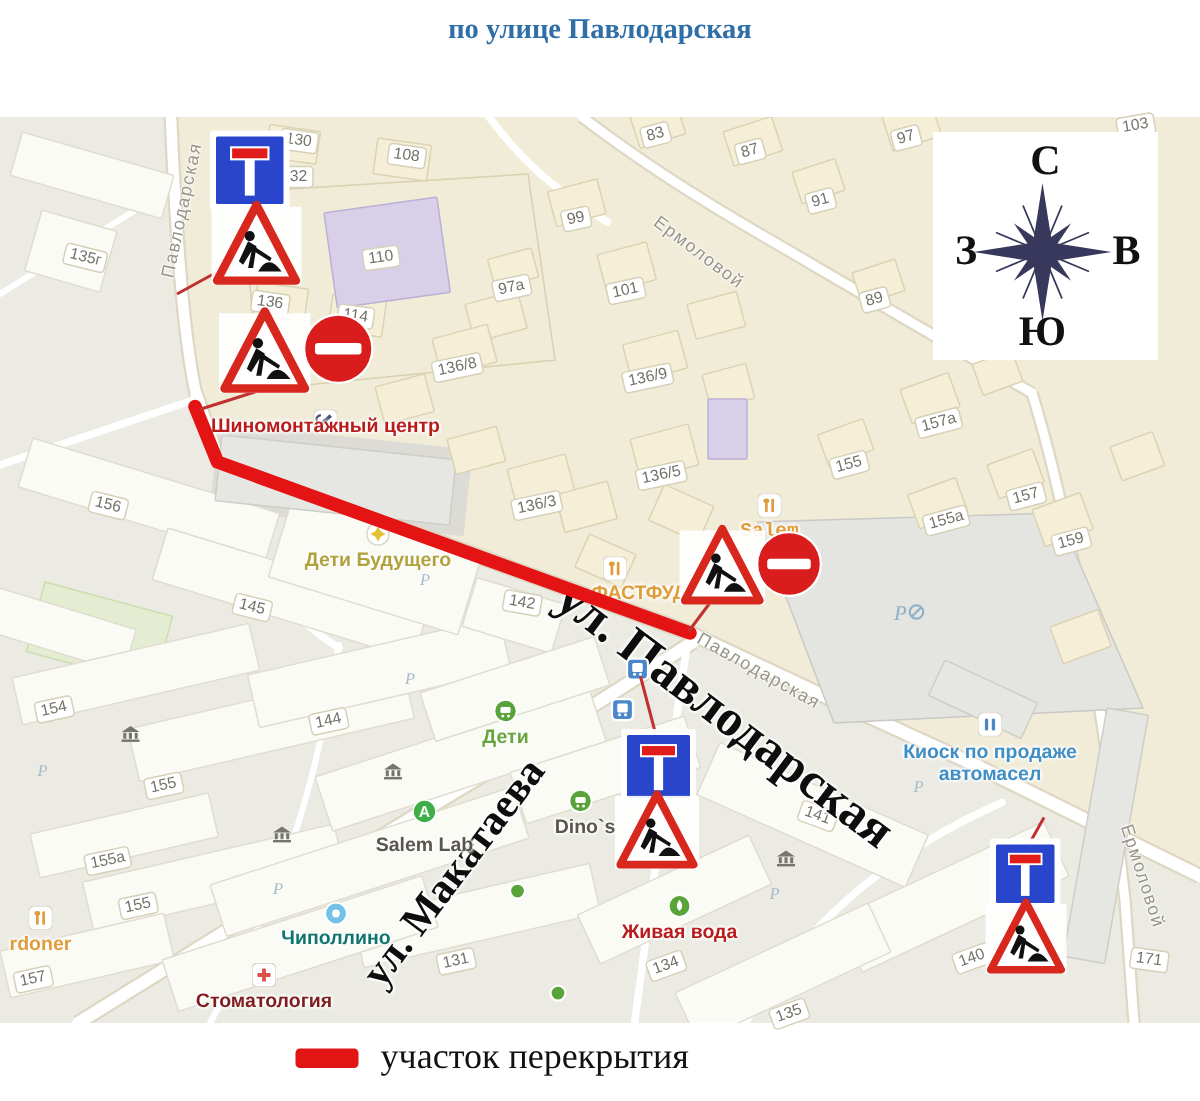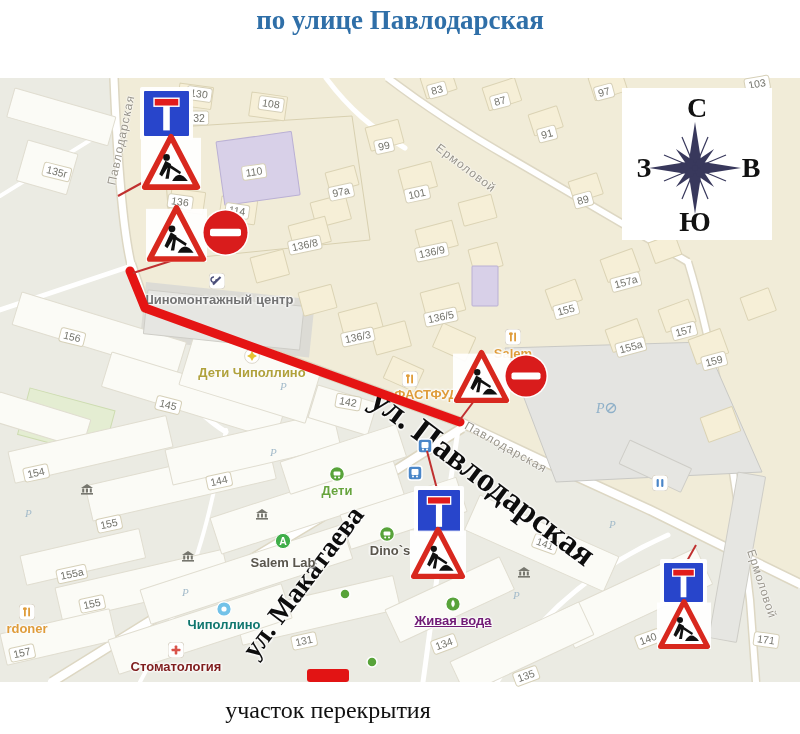--- a/index.html
+++ b/index.html
@@ -2,21 +2,21 @@
 <html><head>
 <meta charset="utf-8">
 <style>
   html,body{margin:0;padding:0;background:#ffffff;}
   #stage{position:relative;width:800px;height:734px;background:#ffffff;overflow:hidden;
          font-family:"Liberation Sans",sans-serif;}
   
   #title{position:absolute;top:4px;left:0;width:800px;text-align:center;
          font-family:"Liberation Serif",serif;font-weight:bold;color:#2f6fa8;}
   #title .t1{font-size:27px;line-height:33px;}
-  #title .t2{font-size:27px;line-height:32px;}
+  #title .t2{font-size:19px;line-height:32px;}
   
   #base-svg{position:absolute;left:0;top:78px;}
   #labels{position:absolute;left:0;top:0;width:800px;height:734px;pointer-events:none;}
   #overlay{position:absolute;left:0;top:78px;pointer-events:none;}
   .a{fill:#fbfbf6;stroke:#e0ddd0;}
   .h{fill:#f6efd7;stroke:#dbd3b4;}
   .g{fill:#e6e6e2;stroke:#cecdc7;}
   .p{fill:#d8d0e8;stroke:#bab0d4;}
   
   .bl{position:absolute;background:#ffffff;border:1px solid #d6d0b8;border-radius:3px;
@@ -29,22 +29,22 @@
       text-shadow:0 0 3px #fff,0 0 3px #fff,0 0 3px #fff,0 1px 2px rgba(255,255,255,.8);}
   
   .poi-tx{position:absolute;font-size:13px;font-weight:bold;white-space:pre-line;text-align:center;
       text-shadow:0 0 3px #fff,0 0 3px #fff,0 0 3px #fff,0 0 3px #fff;line-height:15px;}
   .poi-ic{position:absolute;width:16px;height:16px;}
   
   #compass{position:absolute;left:622px;top:88px;width:150px;height:152px;background:#ffffff;}
   #compass span{position:absolute;font-family:"Liberation Serif",serif;font-weight:bold;
       font-size:28px;color:#111;transform:translate(-50%,-50%);}
   
-  #legend{position:absolute;left:0;top:669px;width:656px;display:flex;align-items:center;
-      justify-content:center;gap:15px;flex-direction:column;}
+  #legend{position:absolute;left:0;top:692px;width:656px;display:flex;align-items:center;
+      justify-content:center;gap:15px;}
   #legend .sw{width:42px;height:13px;border-radius:3px;}
   #legend .lt{font-family:"Liberation Serif",serif;font-size:24px;color:#111;}
 </style>
 </head>
 <body>
 
 <div id="stage">
 
   <div id="title">
     <div class="t2">по улице Павлодарская</div>
@@ -313,33 +313,33 @@
       <div class="sl minor" style="left: 466px; top: 168px; font-size: 12px; transform: translate(-50%, -50%) rotate(37deg);">Ермоловой</div>
       <div class="sl minor" style="left: 762px; top: 584px; font-size: 12px; transform: translate(-50%, -50%) rotate(72deg);">Ермоловой</div>
       <div class="sl minor" style="left: 506px; top: 447px; font-size: 12px; transform: translate(-50%, -50%) rotate(29deg);">Павлодарская</div>
       <div class="sl major" style="left: 483px; top: 477px; font-size: 34px; transform: translate(-50%, -50%) rotate(37deg);">ул. Павлодарская</div>
       <div class="sl major" style="left: 303px; top: 582px; font-size: 28px; transform: translate(-50%, -50%) rotate(-53deg);">ул. Макатаева</div>
       <span class="poi-ic" style="left: 209px; top: 273px;"><svg width="16" height="16">
           <rect width="16" height="16" rx="4" fill="#fff" stroke="#ddd8cc"></rect>
           <path d="M4,11.5 L11.5,4" stroke="#4b4f7a" stroke-width="2.2"></path>
           <path d="M5,4 a2.6,2.6 0 1,0 2.2,2.2" fill="none" stroke="#4b4f7a" stroke-width="1.5"></path>
         </svg></span>
-      <div class="poi-tx" style="left: 217px; top: 292px; color: #737373; transform: translateX(-50%);">Шиномонтажный центр</div>
+      <div class="poi-tx" style="left: 217px; top: 276px; color: #b91c1c; transform: translateX(-50%);">Шиномонтажный центр</div>
       <span class="poi-ic" style="left: 244px; top: 348px;"><svg width="16" height="16">
           <circle cx="8" cy="8" r="7.4" fill="#fff" stroke="#ddd8cc"></circle>
           <polygon points="8,3 9.8,6.2 13,8 9.8,9.8 8,13 6.2,9.8 3,8 6.2,6.2" fill="#e4c234"></polygon>
         </svg></span>
-      <div class="poi-tx" style="left: 252px; top: 365px; color: rgb(176, 162, 60); transform: translateX(-50%);">Дети Чиполлино</div>
+      <div class="poi-tx" style="left: 252px; top: 365px; color: rgb(176, 162, 60); transform: translateX(-50%);">Дети Будущего</div>
       <span class="poi-ic" style="left: 505px; top: 329px;"><svg width="16" height="16">
           <rect width="16" height="16" rx="4" fill="#fff" stroke="#ddd8cc"></rect>
           <rect x="5" y="3.5" width="1.8" height="9" rx=".8" fill="#df9c3a"></rect>
           <rect x="9.2" y="3.5" width="1.8" height="9" rx=".8" fill="#df9c3a"></rect>
           <rect x="4" y="3.5" width="3.8" height="2.6" rx="1" fill="#df9c3a"></rect>
         </svg></span>
-      <div class="poi-tx" style="left: 513px; top: 346px; color: rgb(223, 156, 58); transform: translateX(-50%);">Salem</div>
+      <div class="poi-tx" style="left: 513px; top: 346px; color: rgb(223, 156, 58); transform: translateX(-50%); font-family: Liberation Mono, monospace;">Salem</div>
       <span class="poi-ic" style="left: 402px; top: 371px;"><svg width="16" height="16">
           <rect width="16" height="16" rx="4" fill="#fff" stroke="#ddd8cc"></rect>
           <rect x="5" y="3.5" width="1.8" height="9" rx=".8" fill="#df9c3a"></rect>
           <rect x="9.2" y="3.5" width="1.8" height="9" rx=".8" fill="#df9c3a"></rect>
           <rect x="4" y="3.5" width="3.8" height="2.6" rx="1" fill="#df9c3a"></rect>
         </svg></span>
       <div class="poi-tx" style="left: 426px; top: 387px; color: rgb(223, 156, 58); transform: translateX(-50%);">ФАСТФУД</div>
       <span class="poi-ic" style="left: 329px; top: 466px;"><svg width="16" height="16">
           <circle cx="8" cy="8" r="7.4" fill="#58a33a" stroke="#fff" stroke-width="1.2"></circle>
           <rect x="4.6" y="5.4" width="6.8" height="4" rx="1" fill="#fff"></rect>
@@ -375,25 +375,27 @@
           <rect x="5" y="3.5" width="1.8" height="9" rx=".8" fill="#df9c3a"></rect>
           <rect x="9.2" y="3.5" width="1.8" height="9" rx=".8" fill="#df9c3a"></rect>
           <rect x="4" y="3.5" width="3.8" height="2.6" rx="1" fill="#df9c3a"></rect>
         </svg></span>
       <div class="poi-tx" style="left: 27px; top: 621px; color: rgb(223, 156, 58); transform: translateX(-50%);">rdoner</div>
       <span class="poi-ic" style="left: 652px; top: 475px;"><svg width="16" height="16">
           <rect width="16" height="16" rx="4" fill="#fff" stroke="#ddd8cc"></rect>
           <rect x="4.6" y="4" width="2.2" height="8" rx="1" fill="#4a86c8"></rect>
           <rect x="9.2" y="4" width="2.2" height="8" rx="1" fill="#4a86c8"></rect>
         </svg></span>
+      <div class="poi-tx" style="left: 660px; top: 493px; color: rgb(63, 142, 198); transform: translateX(-50%);">Киоск по продаже
+автомасел</div>
       <span class="poi-ic" style="left: 445px; top: 596px;"><svg width="16" height="16">
           <circle cx="8" cy="8" r="7.2" fill="#58a33a" stroke="#fff" stroke-width="1.2"></circle>
           <path d="M8,3.8 C10.4,6.8 10.4,9 8,11.4 C5.6,9 5.6,6.8 8,3.8 Z" fill="#fff"></path>
         </svg></span>
-      <div class="poi-tx" style="left: 453px; top: 613px; color: #701a75; transform: translateX(-50%); text-decoration: underline;">Живая вода</div>
+      <div class="poi-tx" style="left: 453px; top: 613px; color: #b91c1c; transform: translateX(-50%);">Живая вода</div>
     </div>
 
   <div id="compass">
     <svg width="150" height="152">
       <g transform="translate(73,80)">
         <g stroke="#38385c" stroke-width="1.2">
           <line x1="0" y1="0" x2="13" y2="-31"></line>
             <line x1="0" y1="0" x2="31" y2="-13"></line>
           <line x1="0" y1="0" x2="31" y2="13"></line>
             <line x1="0" y1="0" x2="13" y2="31"></line>

